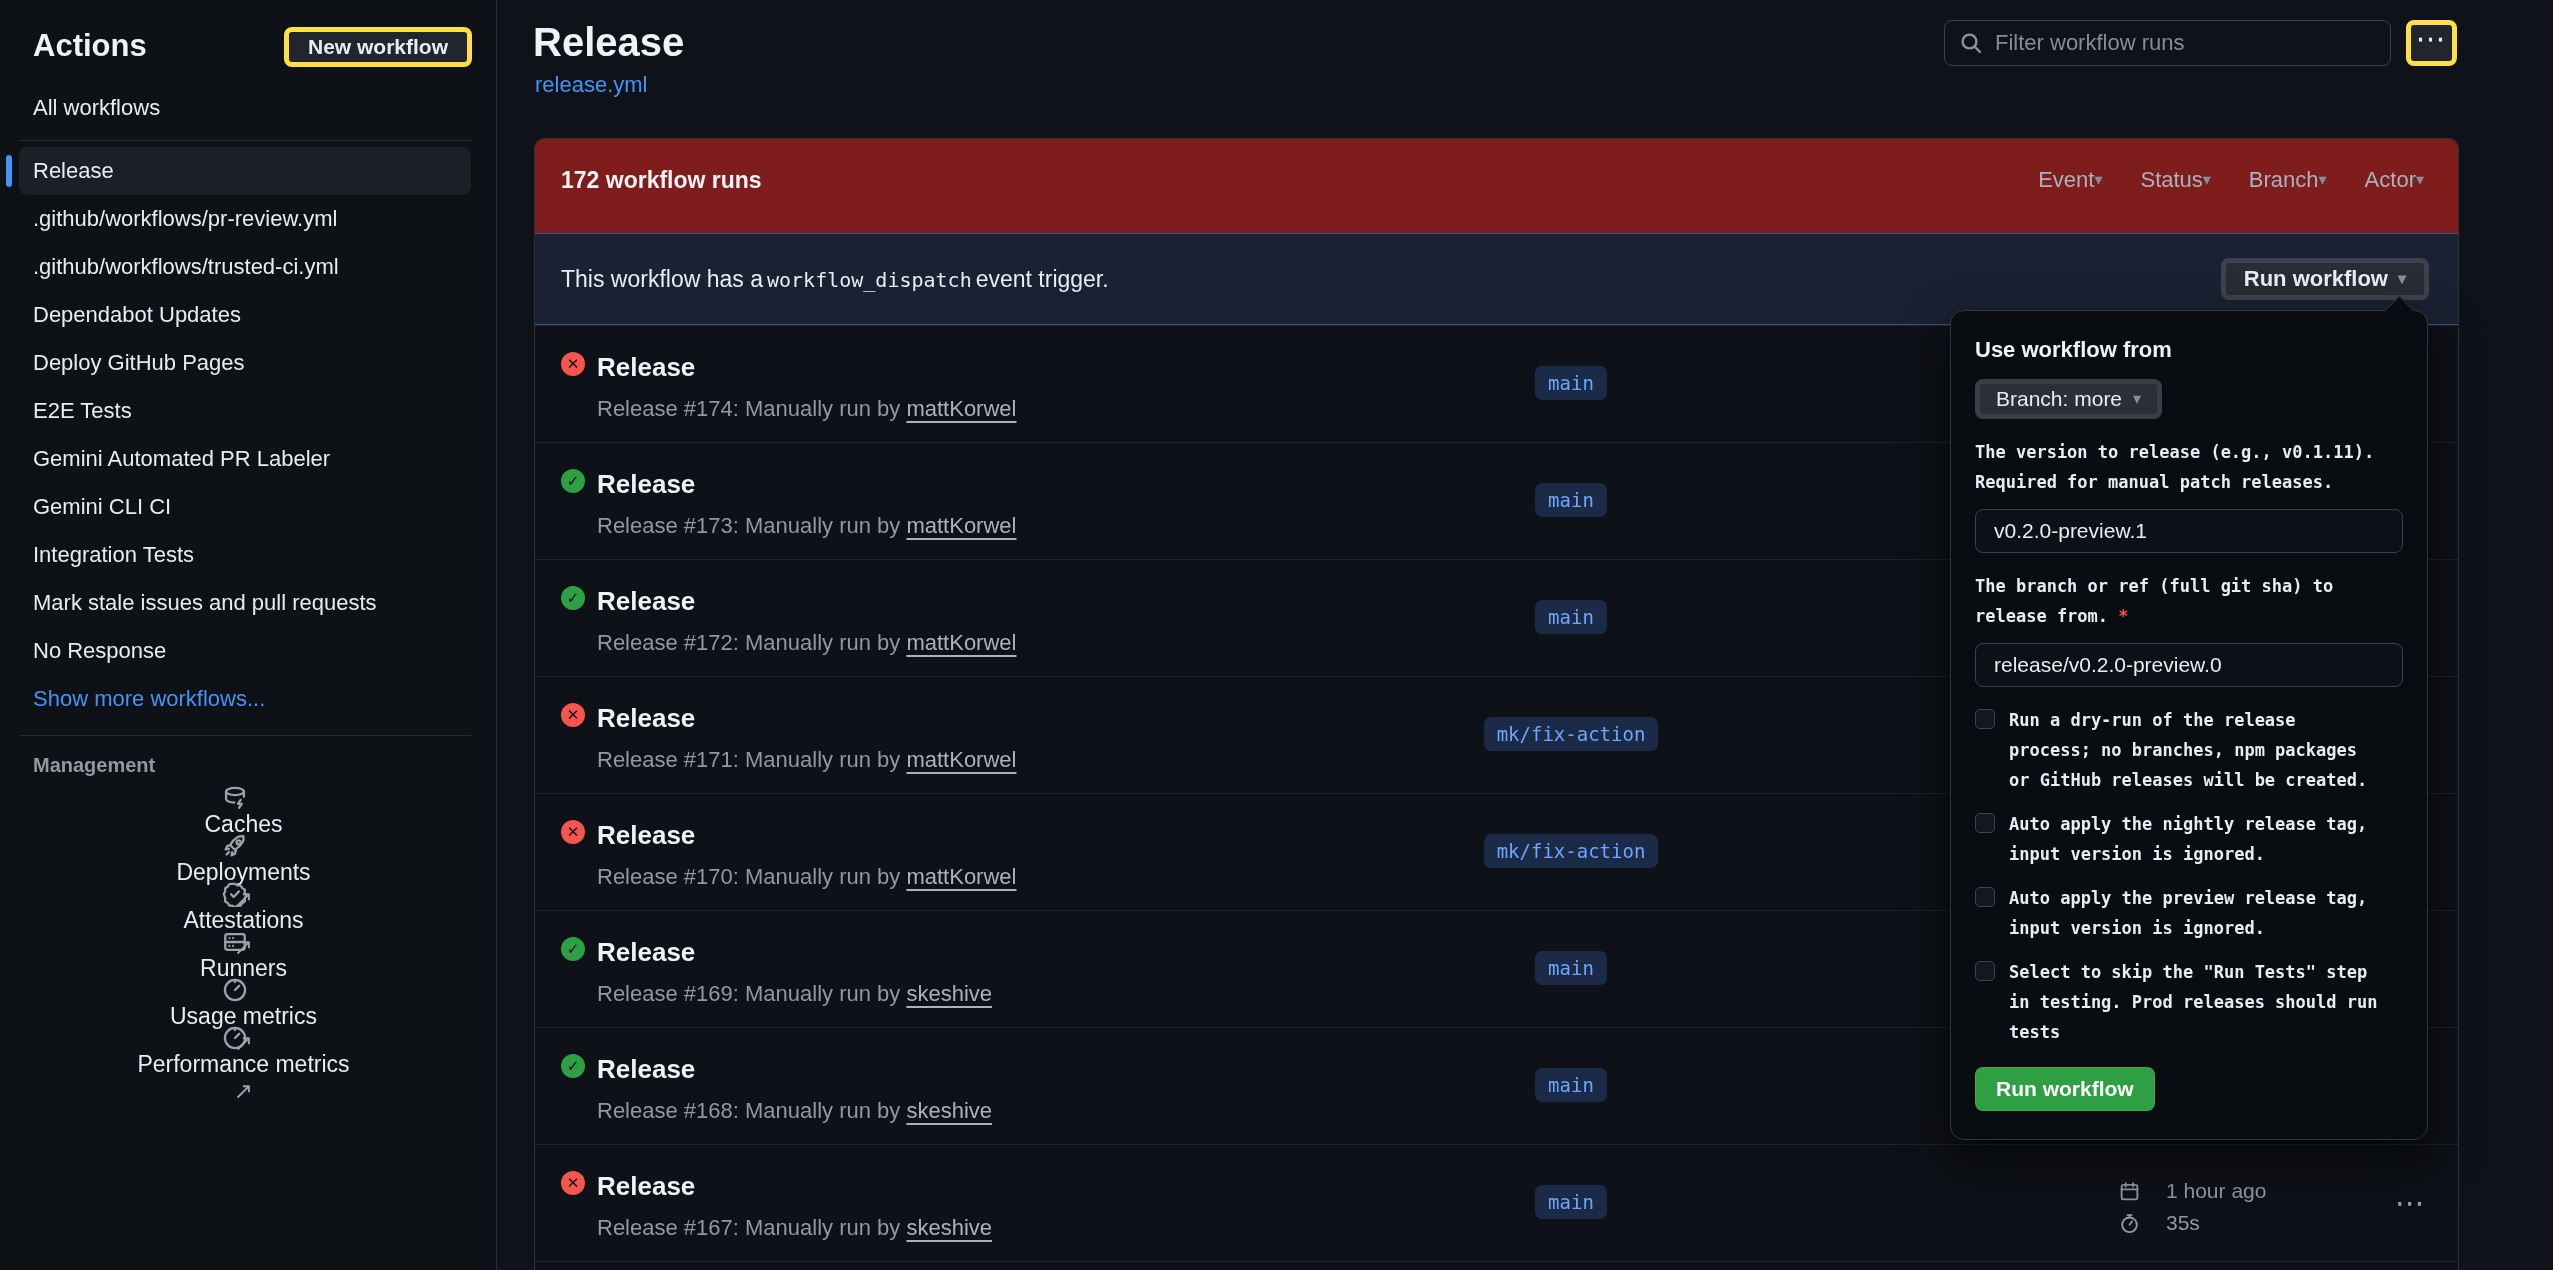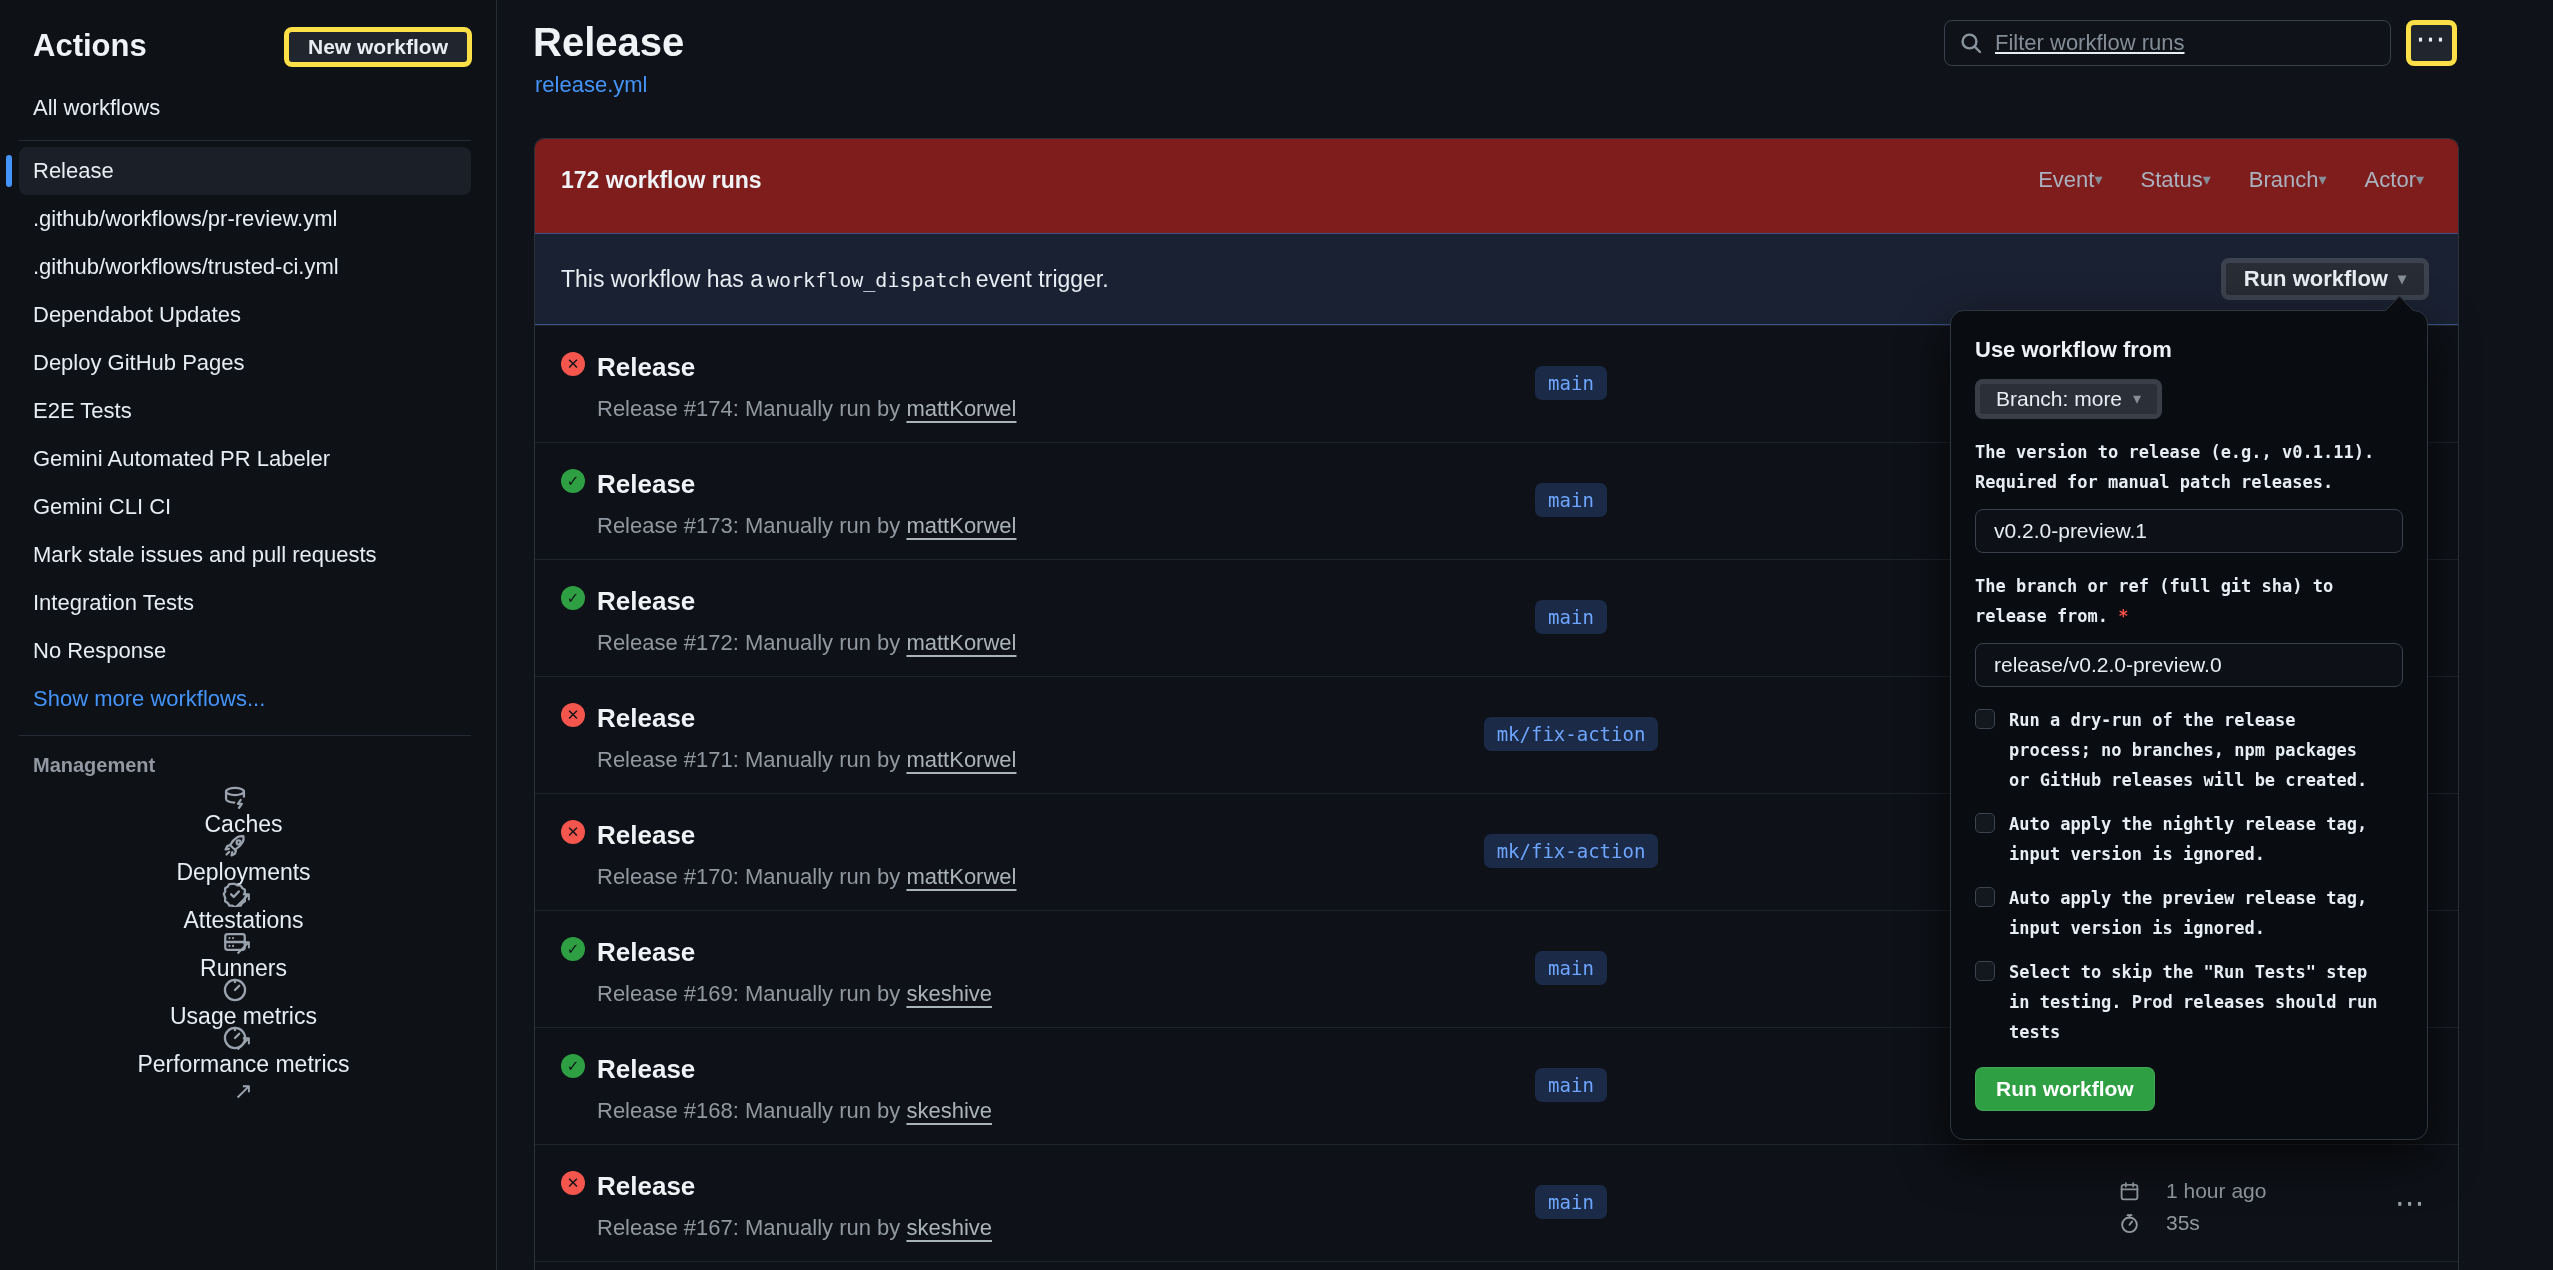--- a/index.html
+++ b/index.html
@@ -19,21 +19,21 @@
   .side-divider{height:1px;background:#262c36;margin:8px 25px 6px 19px;}
   .mgmt-label{margin:18px 0 6px 33px;font-size:20px;font-weight:700;color:#9198a1;}
   .mgmt-item{display:flex;align-items:center;height:48px;padding:0 42px 0 33px;font-size:23px;color:#e6edf3;cursor:pointer;flex-direction:column;}
   .mgmt-item .micon{width:26px;height:26px;margin-right:17px;color:#9aa3ad;flex:0 0 auto;display:flex;}
   .mgmt-item .grow{flex:1;}
   .ext-arrow{color:#9aa3ad;font-size:23px;}
 
   
   .page-title{position:absolute;left:533px;top:20px;font-size:40px;font-weight:600;color:#f0f3f6;margin:0;}
   .file-link{position:absolute;left:535px;top:72px;font-size:22px;color:#4493f8;text-decoration:none;cursor:pointer;}
-  .filter-wrap{position:absolute;left:1944px;top:20px;width:447px;height:46px;border:1px solid #3a414c;border-radius:8px;box-sizing:border-box;display:flex;align-items:center;background:transparent;text-decoration:underline;}
+  .filter-wrap{position:absolute;left:1944px;top:20px;width:447px;height:46px;border:1px solid #3a414c;border-radius:8px;box-sizing:border-box;display:flex;align-items:center;background:transparent;}
   .filter-wrap svg{margin:0 10px 0 14px;}
   .filter-input{flex:1;background:transparent;border:none;outline:none;color:#e6edf3;font-size:22px;font-family:inherit;min-width:0;}
   .filter-input::placeholder{color:#848d97;}
   .kebab-btn{position:absolute;left:2406px;top:20px;width:51px;height:46px;font-size:30px;letter-spacing:2px;line-height:1;padding-bottom:10px;}
 
   
   .runs-panel{position:absolute;left:534px;top:138px;width:1925px;height:1132px;border:1px solid #2b313b;border-bottom:none;border-radius:10px 10px 0 0;box-sizing:border-box;background:#0e1117;overflow:hidden;}
   .runs-header{height:94px;background:#7f1d1d;display:flex;align-items:center;padding:0 34px 12px 26px;box-sizing:border-box;}
   .runs-count{font-size:23px;font-weight:700;color:#f0f3f6;}
   .runs-filters{margin-left:auto;display:flex;gap:38px;}
@@ -92,22 +92,22 @@
         <span class="sel-bar"></span>
         <span>Release</span>
       </div>
       <div class="side-item">.github/workflows/pr-review.yml</div>
       <div class="side-item">.github/workflows/trusted-ci.yml</div>
       <div class="side-item">Dependabot Updates</div>
       <div class="side-item">Deploy GitHub Pages</div>
       <div class="side-item">E2E Tests</div>
       <div class="side-item">Gemini Automated PR Labeler</div>
       <div class="side-item">Gemini CLI CI</div>
+      <div class="side-item">Integration Tests</div>
       <div class="side-item">Mark stale issues and pull requests</div>
-      <div class="side-item">Integration Tests</div>
       <div class="side-item">No Response</div>
       <div class="side-item link">Show more workflows...</div>
 
       <div class="side-divider" style="margin-top:12px;"></div>
       <div class="mgmt-label">Management</div>
 
       <div class="mgmt-item" style="margin-top:8px;">
         <span class="micon">
           <svg width="26" height="26" viewBox="0 0 16 16" fill="none" stroke="currentColor" stroke-width="1.4" stroke-linecap="round" stroke-linejoin="round">
               <ellipse cx="8" cy="4" rx="5.5" ry="2.2"></ellipse>

